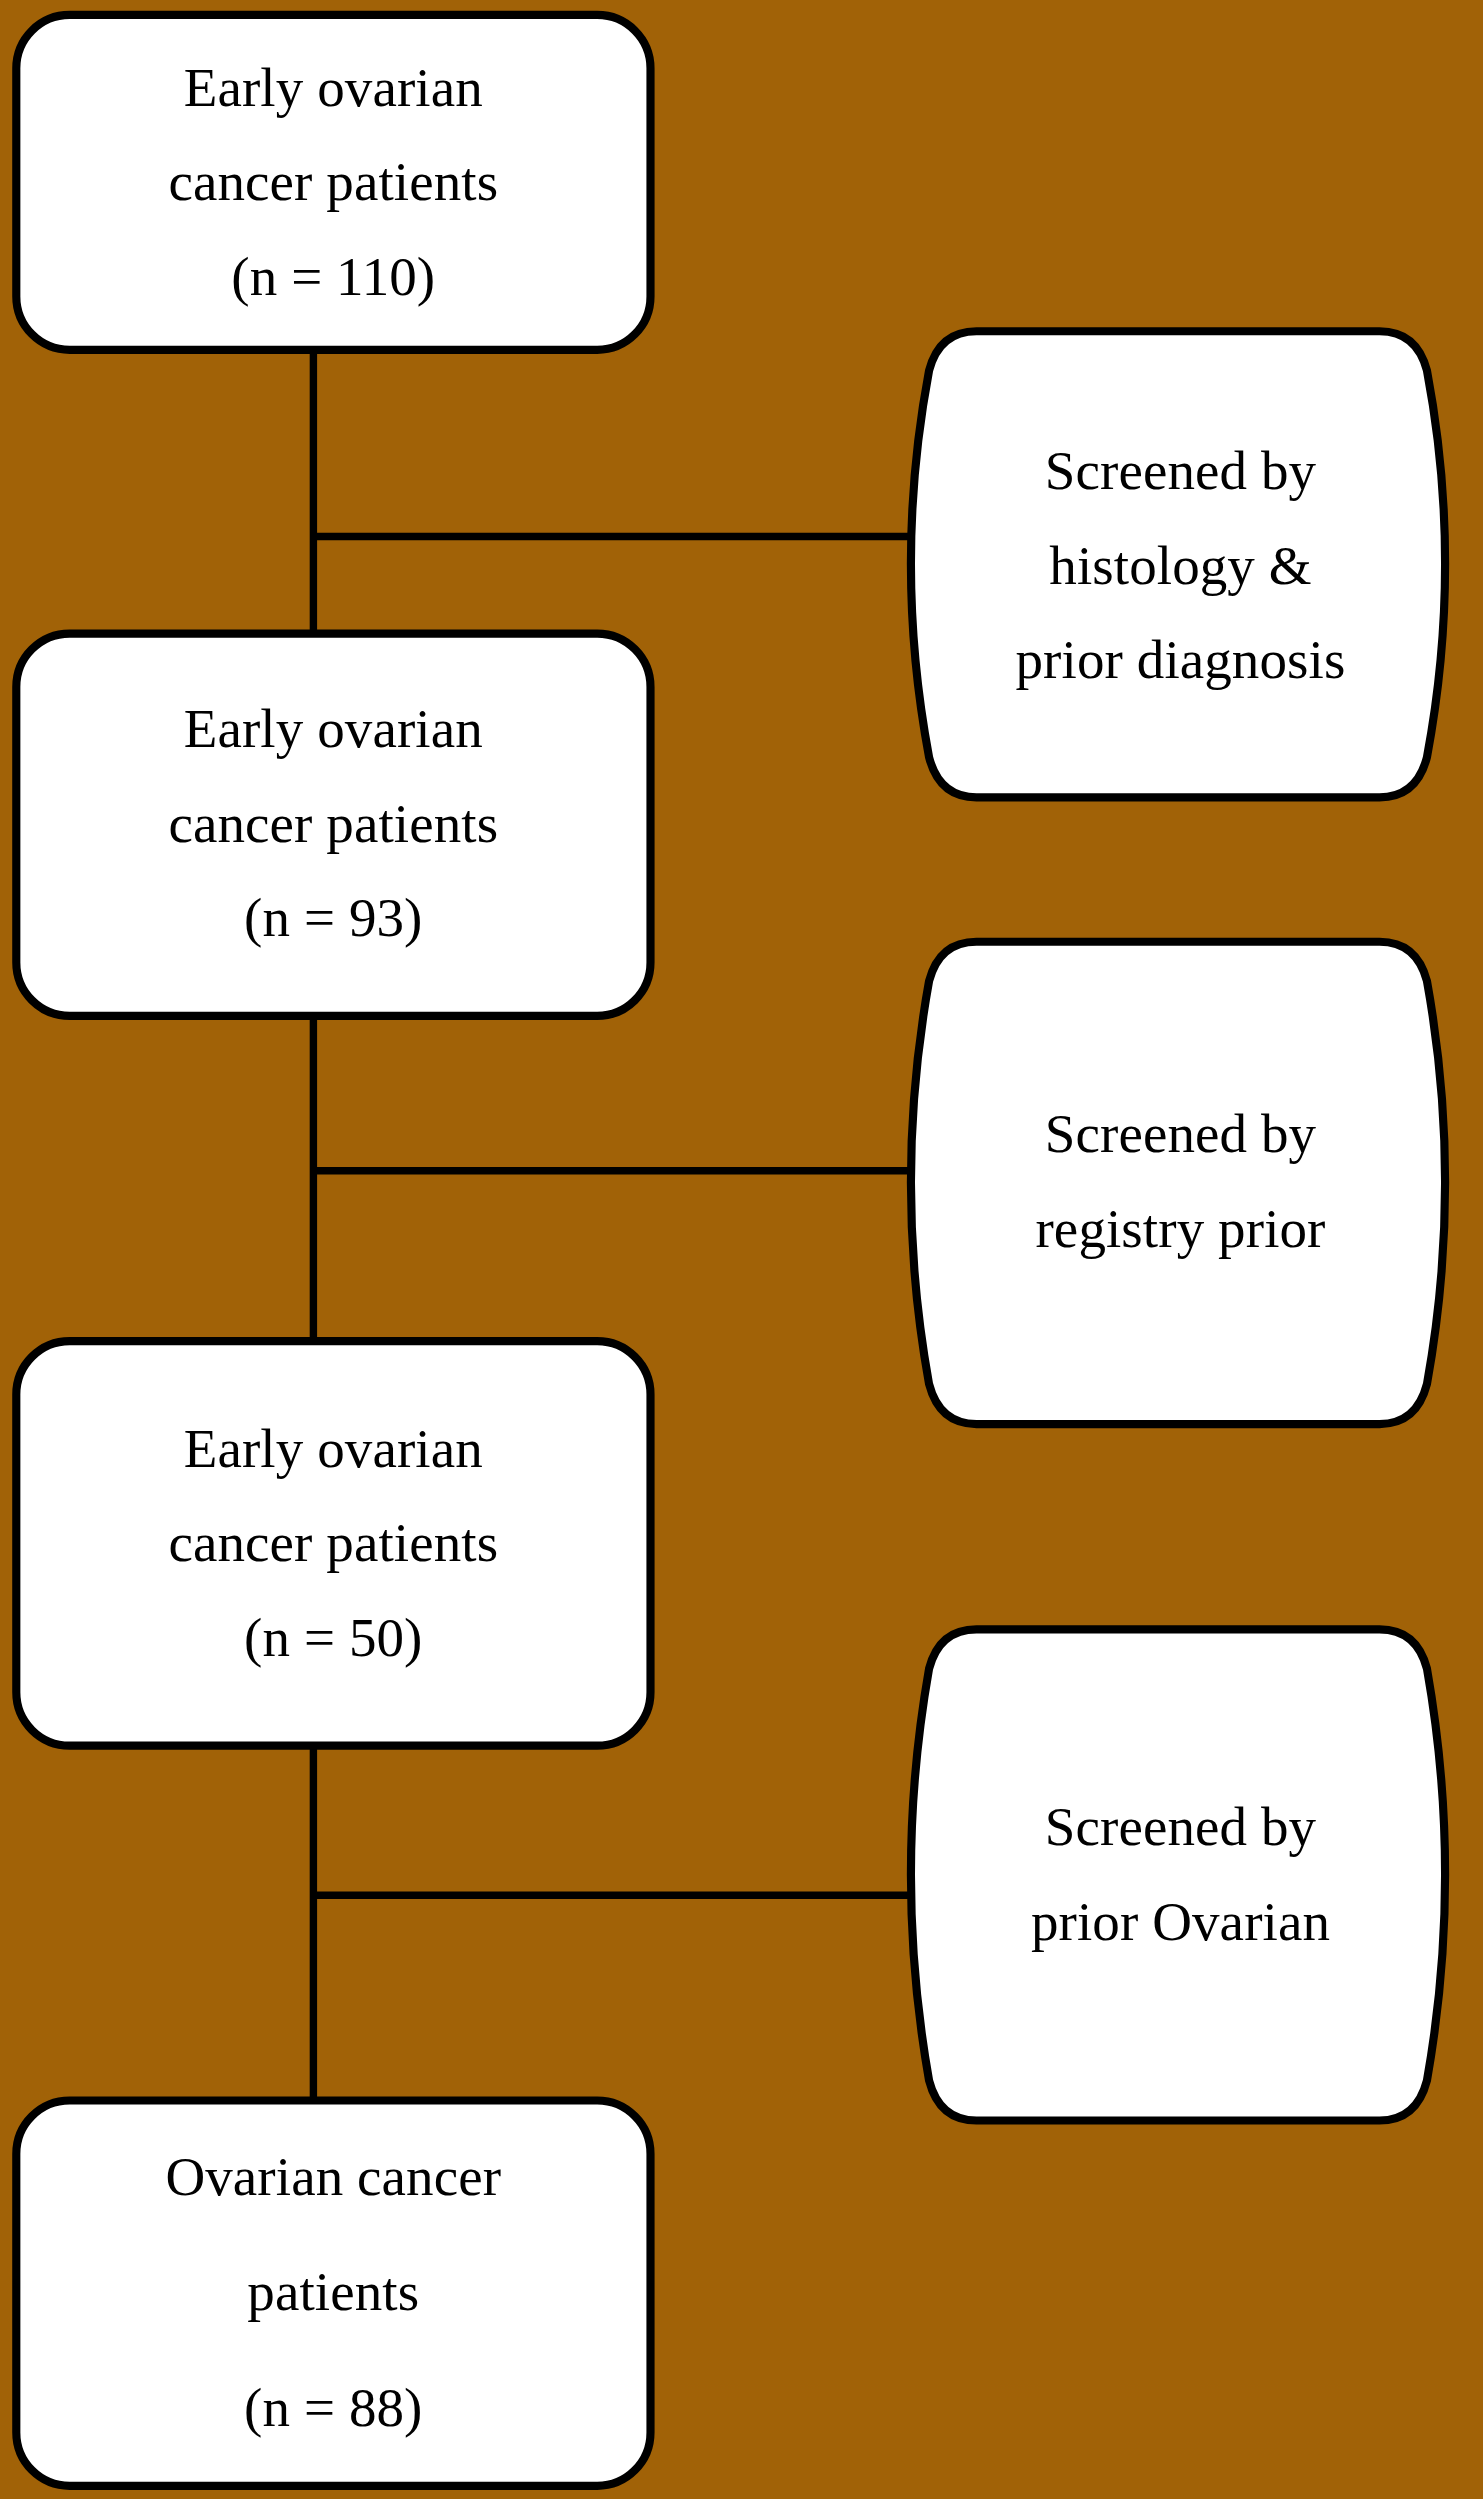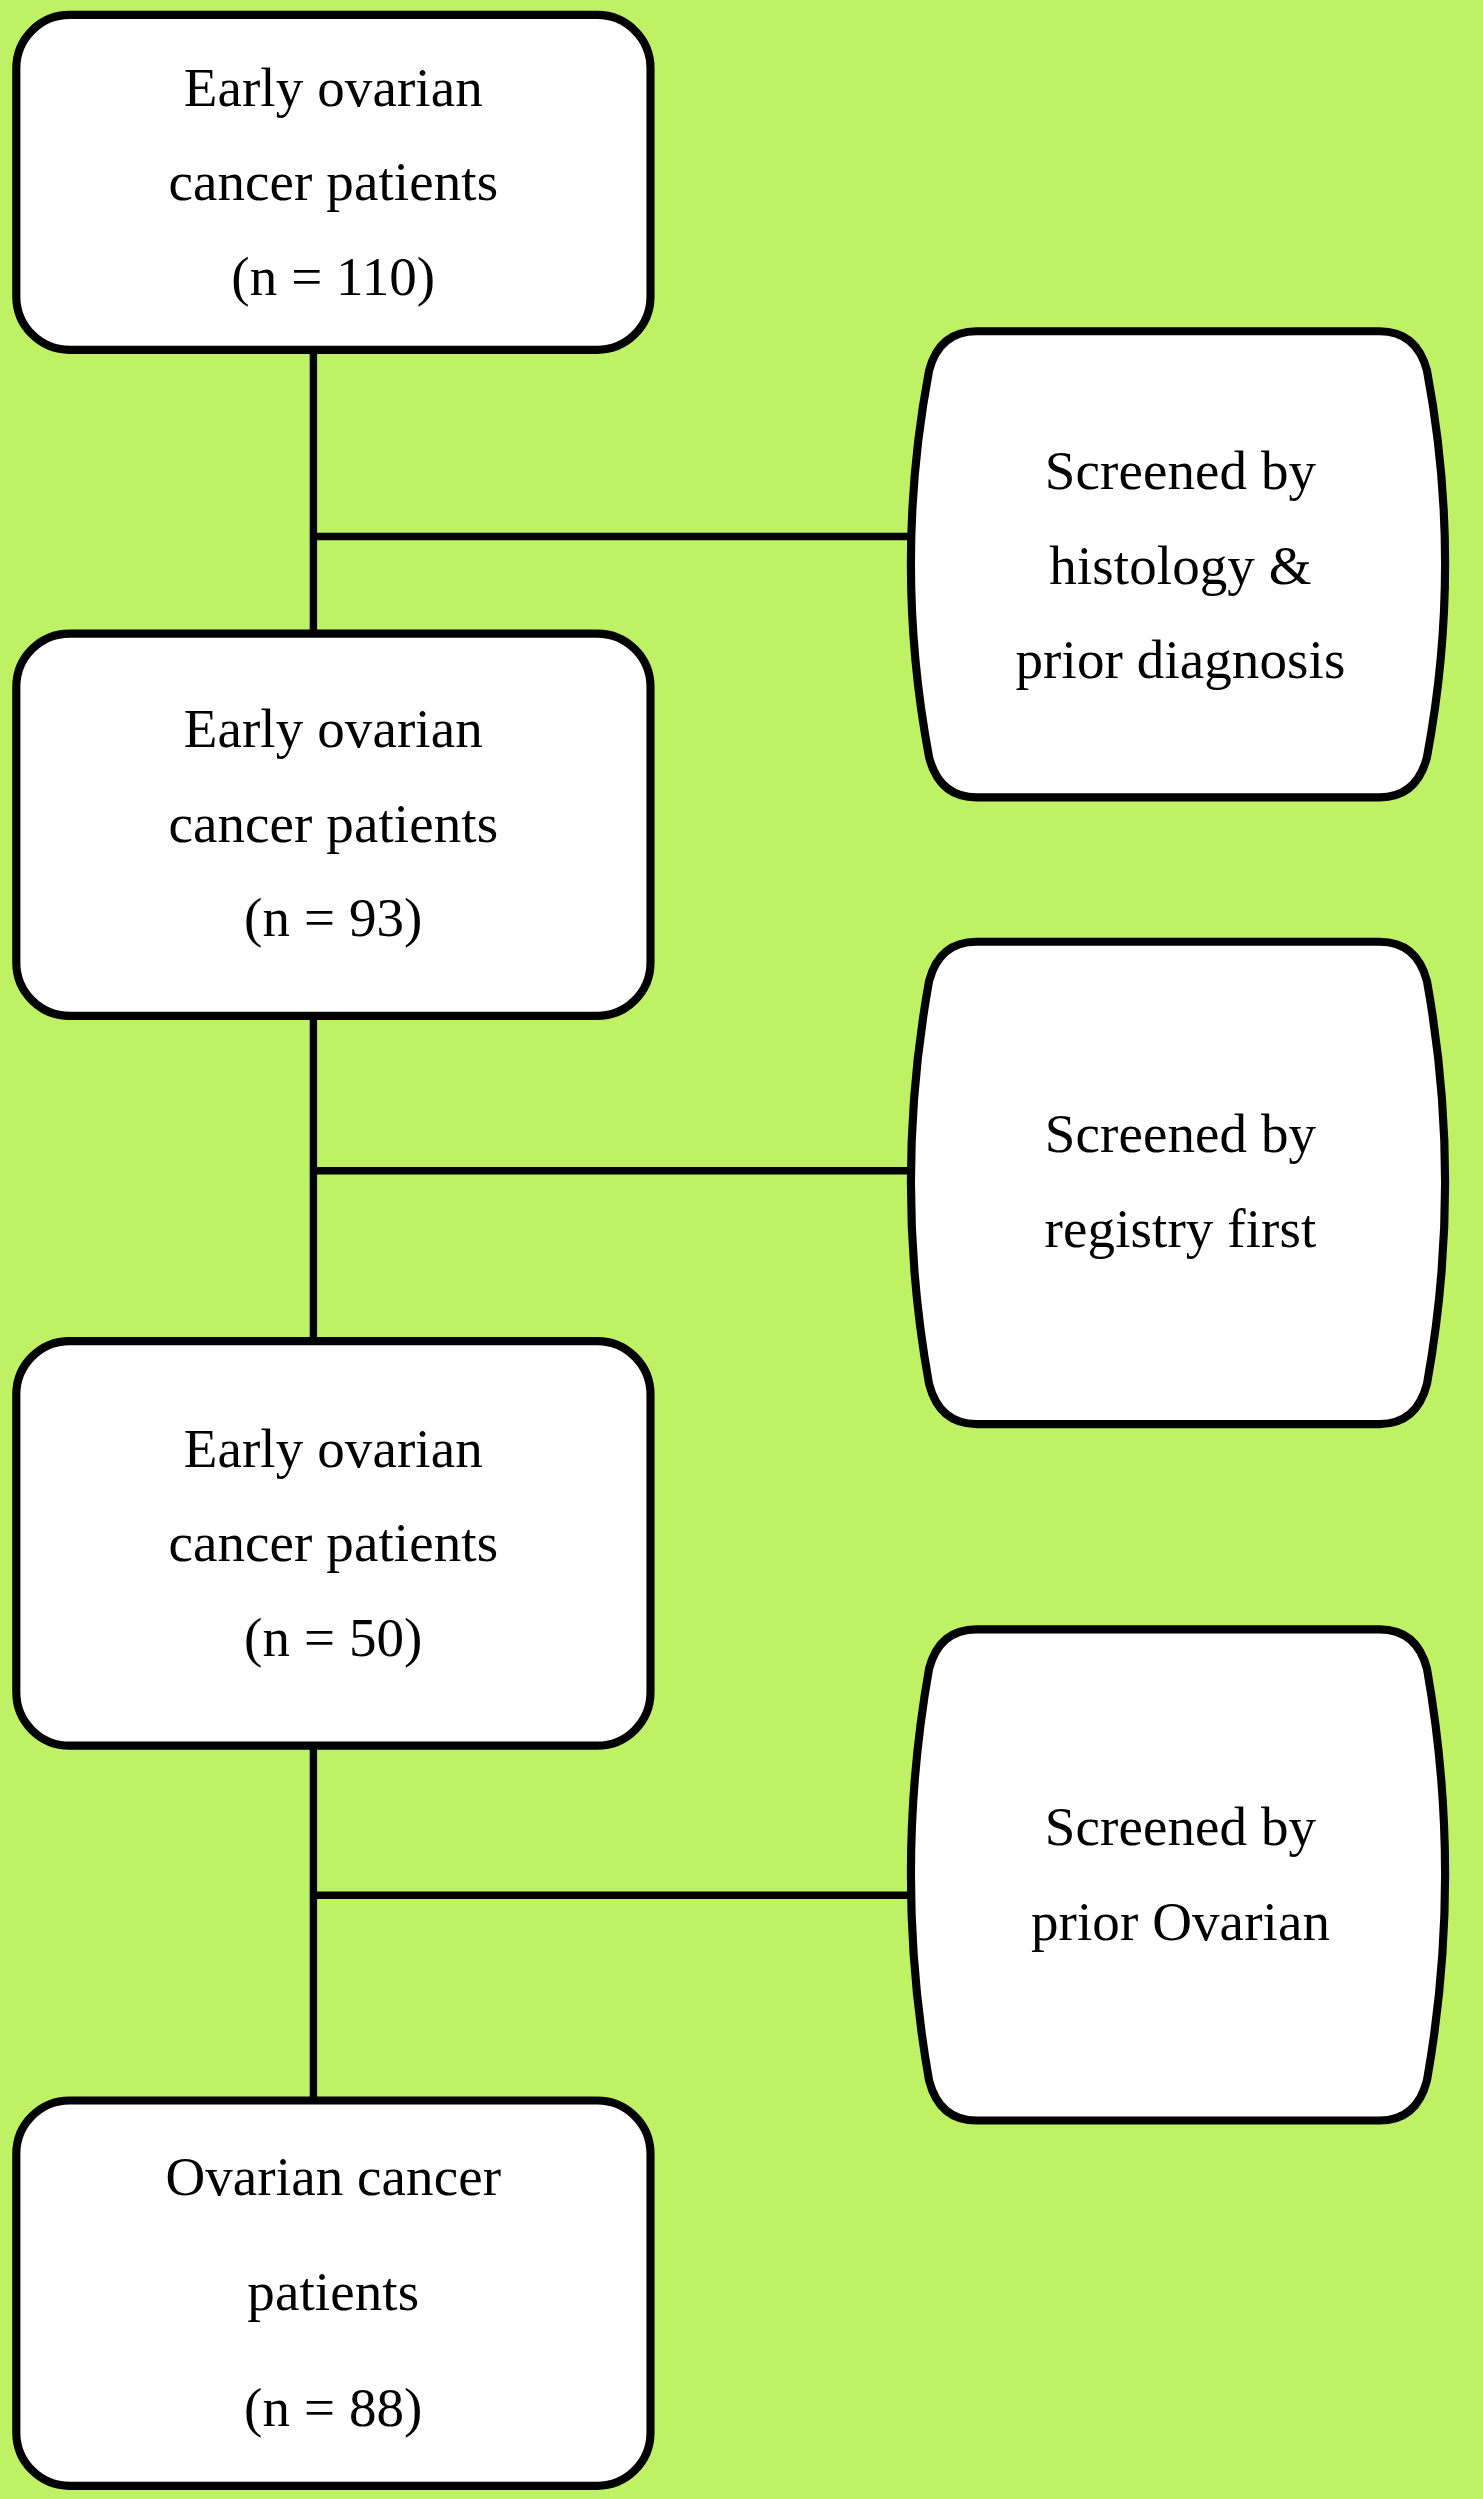--- a/index.html
+++ b/index.html
@@ -4,21 +4,21 @@
 <style>
   html, body {
     margin: 0;
     padding: 0;
     background: #ffffff;
   }
   #figure {
     position: relative;
     width: 1484px;
     height: 2500px;
-    background: #bef264;
+    background: #a16207;
     font-family: "Liberation Serif", "DejaVu Serif", serif;
     overflow: hidden;
   }
   #flow-svg {
     position: absolute;
     left: 0;
     top: 0;
     width: 1484px;
     height: 2500px;
   }
@@ -137,21 +137,21 @@
   </div>
 
   <div class="node-label ex-label-1">
     <span class="ln">Screened by</span>
     <span class="ln">histology &amp;</span>
     <span class="ln">prior diagnosis</span>
   </div>
 
   <div class="node-label ex-label-2">
     <span class="ln">Screened by</span>
-    <span class="ln">registry first</span>
+    <span class="ln">registry prior</span>
   </div>
 
   <div class="node-label ex-label-3">
     <span class="ln">Screened by</span>
     <span class="ln">prior Ovarian</span>
   </div>
 
 </div>
 
 

